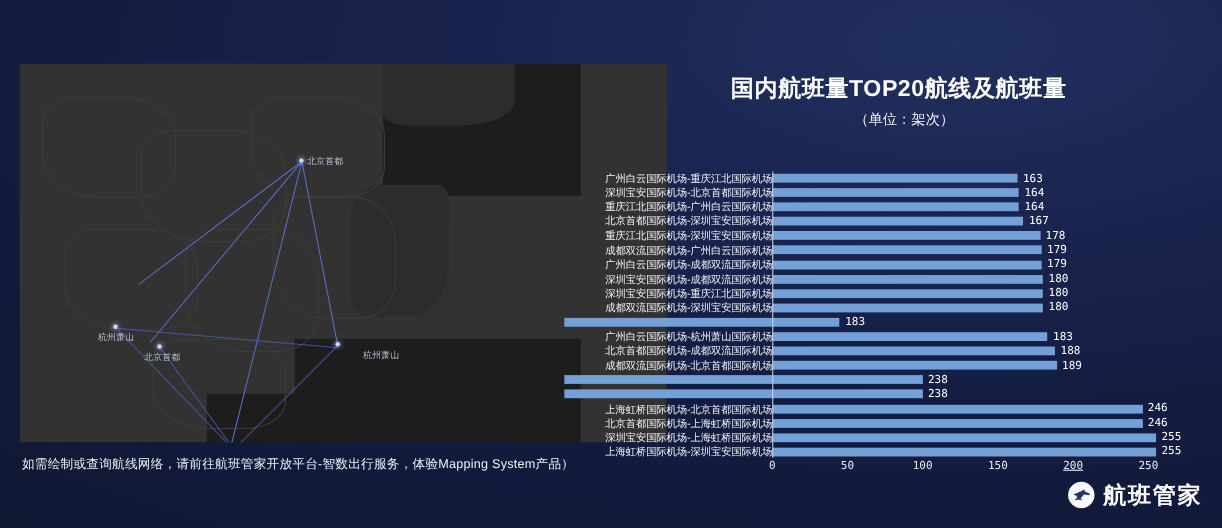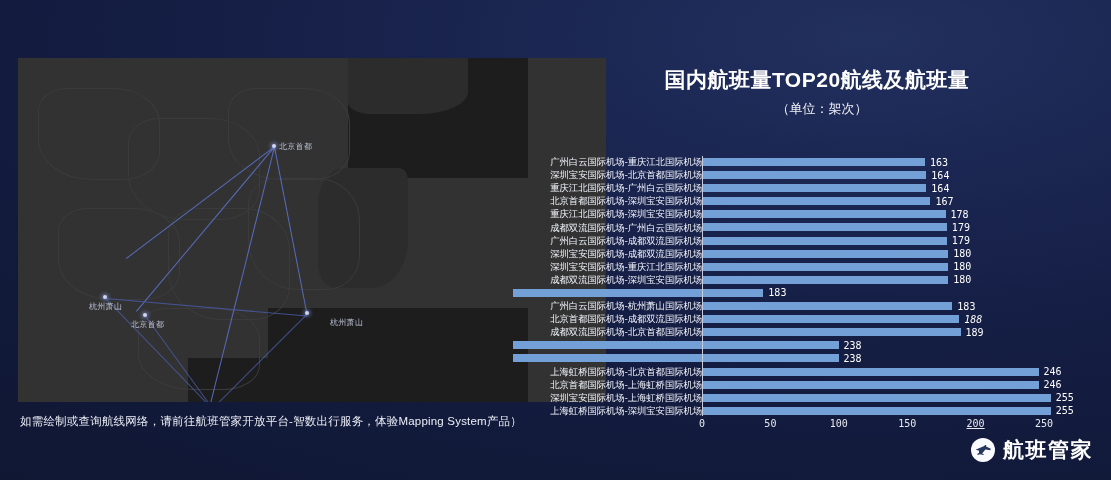--- a/index.html
+++ b/index.html
@@ -183,21 +183,21 @@
         <div class="row-label">广州白云国际机场-杭州萧山国际机场</div>
         <div class="plot">
           <div class="bar" style="width: 250.344px; background: rgb(116, 160, 216);"></div>
           <div class="bar-value" style="left: 255.344px;">183</div>
         </div>
       </div>
       <div class="row">
         <div class="row-label">北京首都国际机场-成都双流国际机场</div>
         <div class="plot">
           <div class="bar" style="width: 257.184px; background: rgb(116, 160, 216);"></div>
-          <div class="bar-value" style="left: 262.184px; font-style: italic;">188</div>
+          <div class="bar-value" style="left: 262.184px;">188</div>
         </div>
       </div>
       <div class="row">
         <div class="row-label">成都双流国际机场-北京首都国际机场</div>
         <div class="plot">
           <div class="bar" style="width: 258.552px; background: rgb(116, 160, 216);"></div>
           <div class="bar-value" style="left: 263.552px;">189</div>
         </div>
       </div>
       <div class="row">

